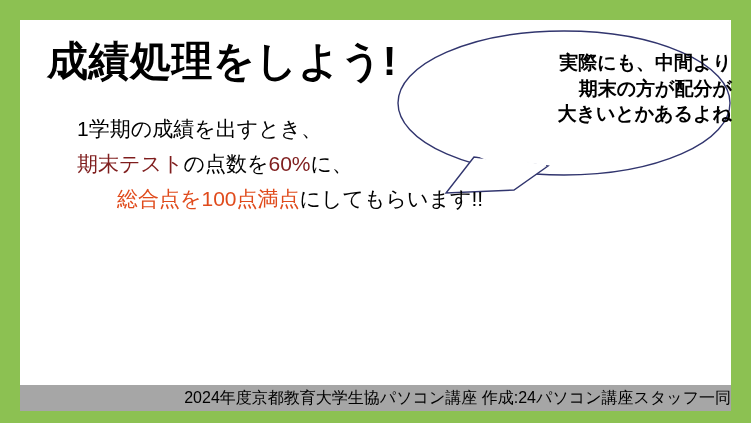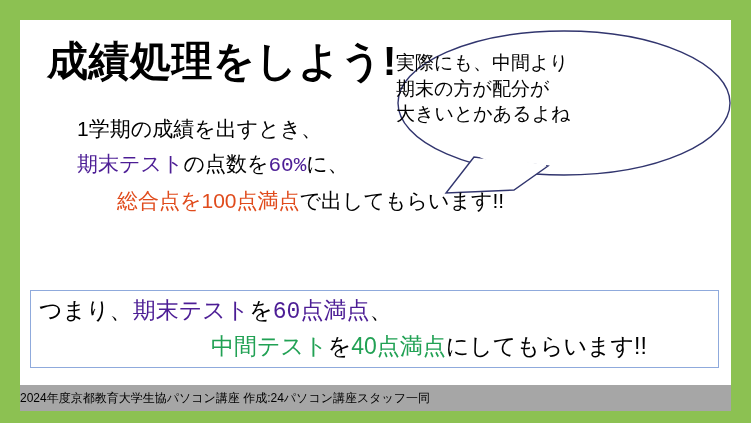--- a/index.html
+++ b/index.html
@@ -46,39 +46,40 @@
   #bubble-svg {
     position: absolute;
     left: 0;
     top: 0;
   }
   #bubble-text {
     position: absolute;
     left: 0;
     top: 22px;
     width: 336px;
-    text-align: left;
+    text-align: right;
     font-size: 19px;
     line-height: 1.35;
     color: #000000;
     white-space: nowrap;
+    font-weight: bold;
   }
   #bubble-text div { display: block; }
   
   #main-text {
     position: absolute;
     left: 77px;
     top: 112px;
     font-size: 21px;
     line-height: 1.66;
     color: #000000;
     white-space: nowrap;
   }
   #main-text .line { display: block; }
-  .blue  { color: #4c1d95; font-family: Liberation Mono, monospace; }
+  .blue  { color: #7f1d1d; }
   .green { color: #21A154; }
   .orange{ color: #E04B1C; margin-left: 40px; }
   
   #conclusion-box {
     position: absolute;
     left: 30px;
     top: 290px;
     width: 689px;
     height: 78px;
     border: 1.5px solid #8FAADC;
@@ -110,22 +111,22 @@
     height: 26px;
     background: #A6A6A6;
   }
   #footer-text {
     position: absolute;
     left: 0;
     top: 0;
     width: 711px;
     height: 26px;
     line-height: 26px;
-    text-align: left;
-    font-size: 12px;
+    text-align: right;
+    font-size: 16px;
     color: #000000;
     white-space: nowrap;
   }
 </style>
 </head>
 <body>
 
 <div id="slide">
 
   <div id="canvas"></div>
@@ -146,30 +147,22 @@
   </div>
 
   <div id="main-text">
     <span class="line">
       <span>1学期の成績を出すとき、</span>
     </span>
     <span class="line">
       <span class="blue">期末テスト</span><span>の点数を</span><span class="blue">60%</span><span>に、</span>
     </span>
     <span class="line">
-      <span class="orange">総合点を100点満点</span><span>で出してもらいます!!</span>
+      <span class="orange">総合点を100点満点</span><span>にしてもらいます!!</span>
     </span>
   </div>
 
-  <div id="conclusion-box">
-    <div id="conclusion-line1">
-      <span>つまり、</span><span class="blue">期末テスト</span><span>を</span><span class="blue">60点満点</span><span>、</span>
-    </div>
-    <div id="conclusion-line2">
-      <span class="green">中間テスト</span><span>を</span><span class="green">40点満点</span><span>にしてもらいます!!</span>
-    </div>
-  </div>
 
   <div id="footer-bar">
     <div id="footer-text">2024年度京都教育大学生協パソコン講座 作成:24パソコン講座スタッフ一同</div>
   </div>
 
 </div>
 
 </body></html>

